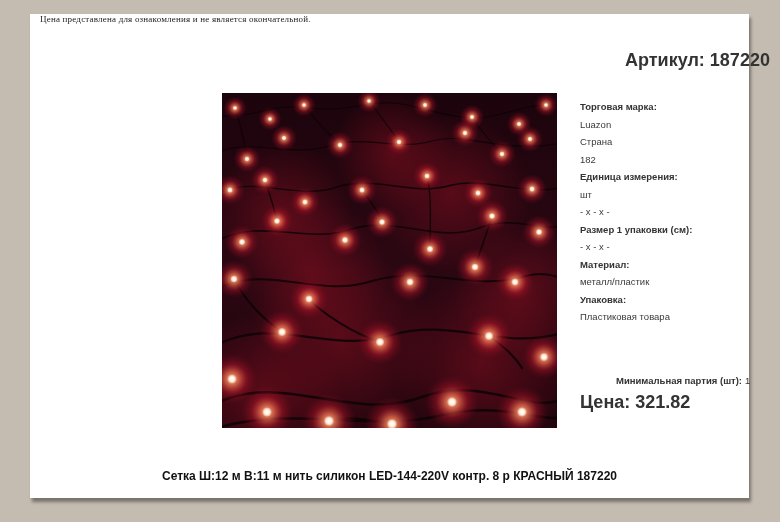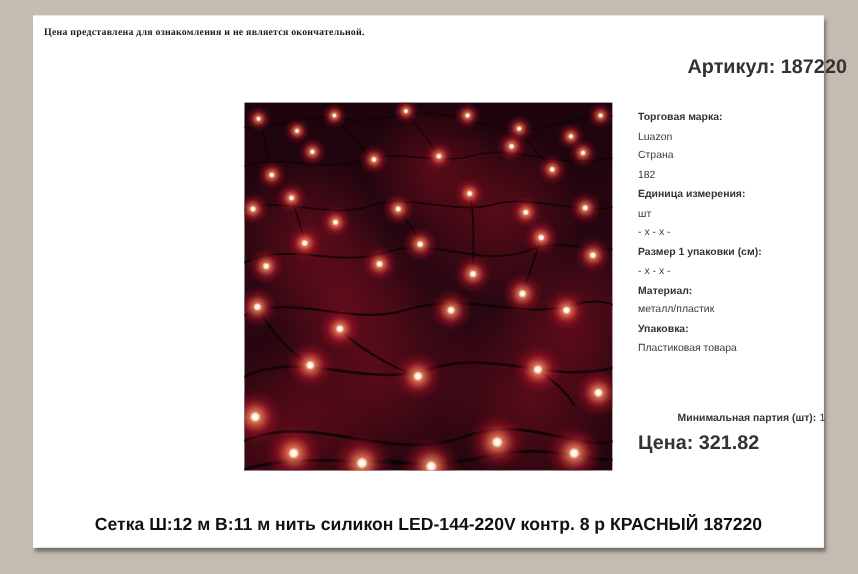--- a/index.html
+++ b/index.html
@@ -10,23 +10,23 @@
     position:relative;
     overflow:hidden;
   }
   .page{
     position:absolute;left:30px;top:14px;
     width:719px;height:484px;
     background:#ffffff;
     box-shadow:2px 4px 3px rgba(60,55,50,.55);
   }
   .disclaimer{
-    position:absolute;left:10px;top:10px;
+    position:absolute;left:10px;top:0;
     font-family:"Liberation Serif", serif;
-    font-weight:bold;font-size:9px;color:#1a1a1a;
+    font-weight:normal;font-size:9px;color:#1a1a1a;
     letter-spacing:.2px;
   }
   .photo-wrap{
     position:absolute;left:192px;top:79px;
     width:335px;height:335px;overflow:hidden;
   }
   .photo-wrap svg{display:block;}
   .article{
     position:absolute;left:550px;top:36px;
     font-size:18px;font-weight:bold;color:#333333;
@@ -51,21 +51,21 @@
   .minbatch .lbl{font-weight:bold;}
   .minbatch .val{font-weight:normal;margin-left:3px;}
   .price{
     position:absolute;left:550px;top:378px;
     font-size:18px;font-weight:bold;color:#333333;
     white-space:nowrap;
   }
   .caption{
     position:absolute;left:0;top:455px;width:100%;
     text-align:center;
-    font-size:16px;font-weight:bold;color:#111111;
+    font-size:12px;font-weight:bold;color:#111111;
   }
 </style>
 </head>
 <body>
 
 <div class="page">
 
   <div class="disclaimer">Цена представлена для ознакомления и не является окончательной.</div>
 
   <div class="photo-wrap" role="img" aria-label="Красная светодиодная гирлянда-сетка, светящаяся в темноте">

